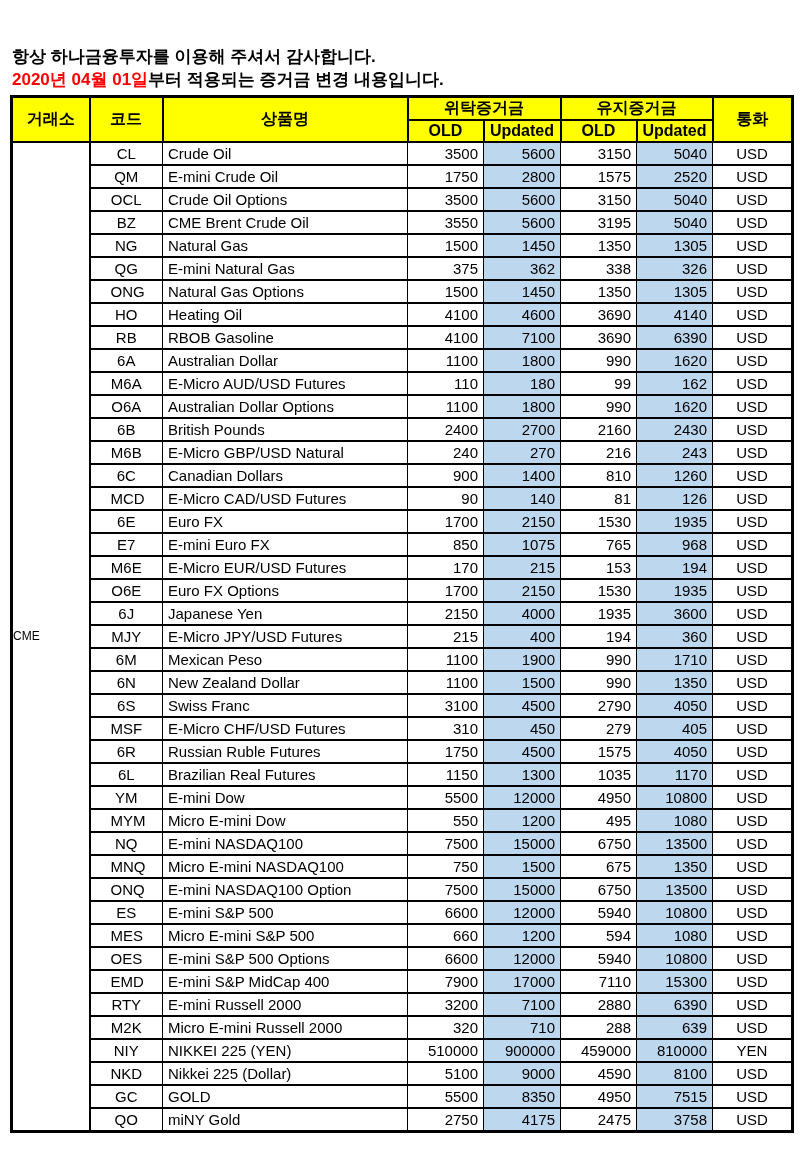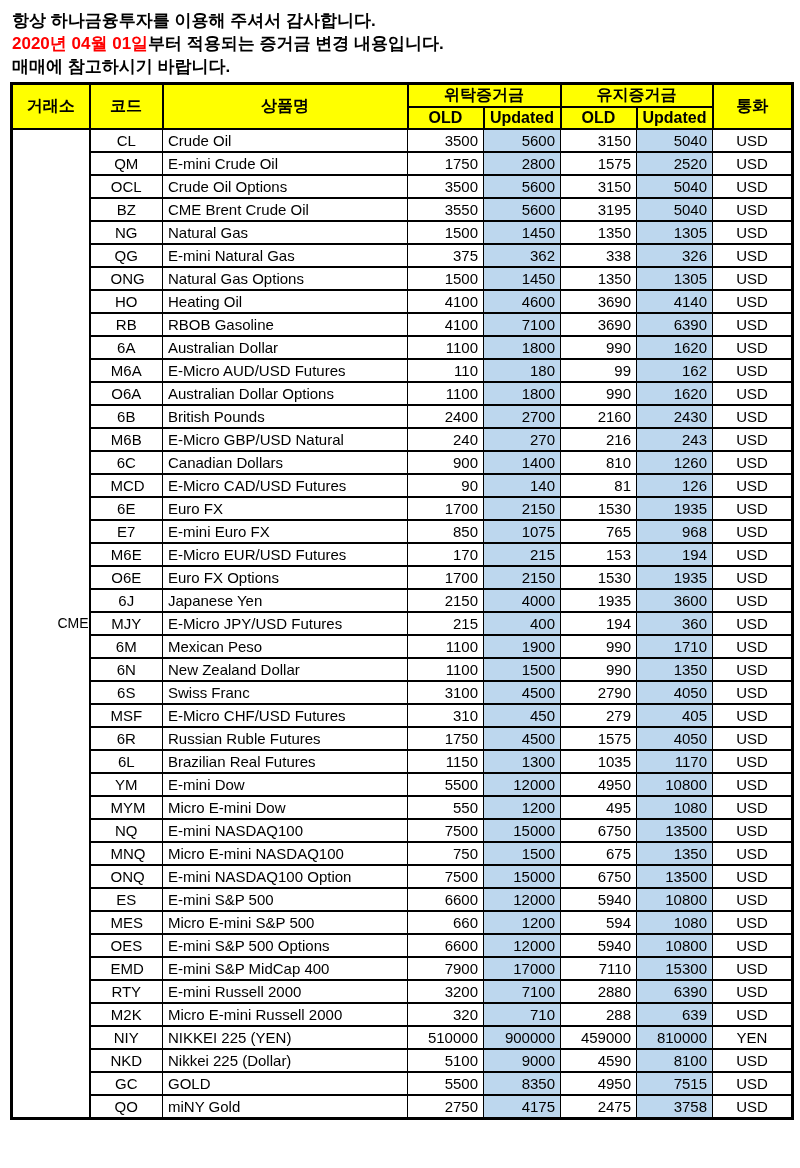--- a/index.html
+++ b/index.html
@@ -8,21 +8,21 @@
     --red:#FF0000;
     --line:#000000;
   }
   *{box-sizing:border-box;}
   html,body{margin:0;padding:0;background:#ffffff;}
   body{
     width:800px;height:1168px;
     font-family:"Liberation Sans","DejaVu Sans",sans-serif;
     color:#000;
   }
-  .intro{padding:9px 0 0 12px;font-weight:bold;font-size:17px;line-height:23px;}
+  .intro{padding:9px 0 0 12px;font-weight:bold;font-size:17px;line-height:23px;margin-top:36px;}
   .intro-line{white-space:nowrap;}
   .intro-line .red{color:var(--red);text-align:center;}
   .updated-note{margin-top:7px;}
   table.margin-table{
     border-collapse:collapse;
     table-layout:fixed;
     margin:4px 0 0 10px;
     width:781px;
     border:3px solid var(--line);
   }
@@ -43,37 +43,36 @@
     border-right-width:1px;
     height:21.4px;
     font-size:15px;
     line-height:21px;
     padding:0 5px;
     overflow:hidden;
     white-space:nowrap;
   }
   .margin-table td.exchange-cell{
     border:2px solid var(--line);
-    text-align:right;
-    font-size:14px;
+    text-align:left;
+    font-size:12px;
     padding:0;
   }
   .margin-table td.code-cell{text-align:center;padding:0 20px;}
   .margin-table td.product-cell{text-align:left;border-radius:10px;}
   .margin-table td.num-cell{text-align:right;}
   .margin-table td.updated-cell{background:var(--updated-bg);}
   .margin-table td.currency-cell{text-align:center;padding:0 10px;}
 </style>
 </head>
 <body>
 
 <div class="intro">
   <div class="intro-line">항상 하나금융투자를 이용해 주셔서 감사합니다.</div>
   <div class="intro-line"><span class="red">2020년 04월 01일</span><span>부터 적용되는 증거금 변경 내용입니다.</span></div>
-  <div class="intro-line">매매에 참고하시기 바랍니다.</div>
 </div>
 
 <table class="margin-table">
   <colgroup>
     <col style="width:78px">
       <col style="width:73px">
       <col style="width:245px">
     <col style="width:76px">
       <col style="width:77px">
       <col style="width:76px">

